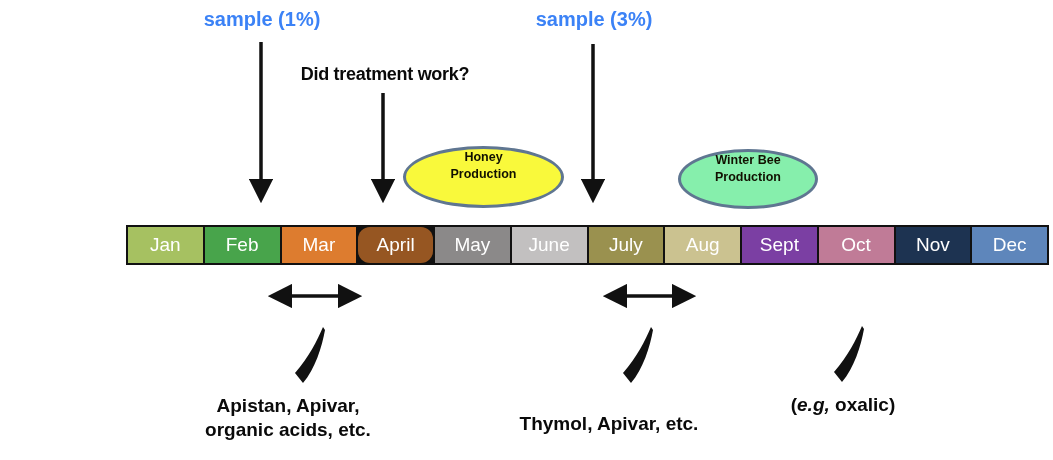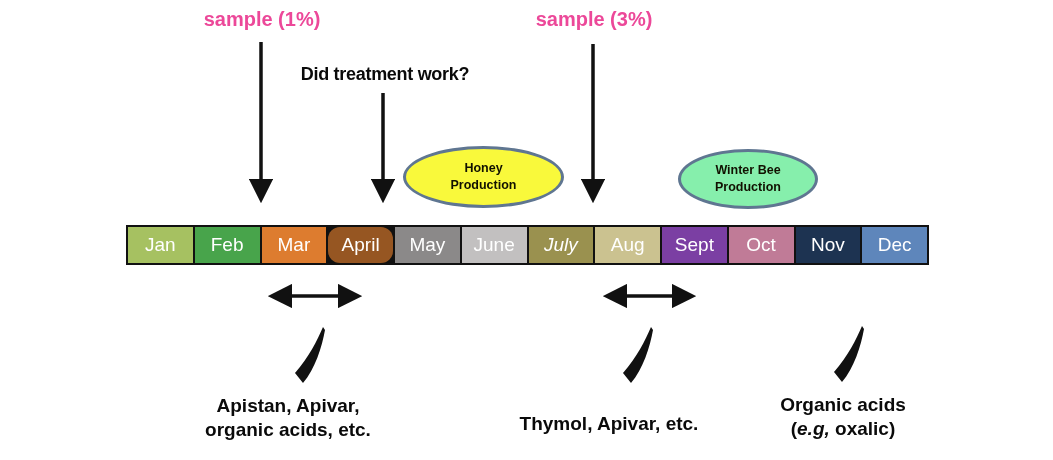--- a/index.html
+++ b/index.html
@@ -2,41 +2,41 @@
 <html><head>
 <meta charset="utf-8">
 <style>
   html,body{margin:0;padding:0;}
   body{
     width:1053px;height:460px;position:relative;background:#ffffff;
     font-family:"Liberation Sans", sans-serif;overflow:hidden;
   }
   .abs{position:absolute;}
   .toplabel{
-    font-weight:bold;font-size:20px;color:#ec4899;text-align:center;white-space:nowrap;
+    font-weight:bold;font-size:20px;color:#3b82f6;text-align:center;white-space:nowrap;
   }
   .question{
     font-weight:bold;font-size:18px;color:#0a0a0a;text-align:center;white-space:nowrap;
     letter-spacing:-0.3px;
   }
   
   .monthbar{
-    left:126px;top:225px;width:803px;height:40px;
+    left:126px;top:225px;width:923px;height:40px;
     background:#111111;display:flex;align-items:stretch;
     padding:2px;gap:2px;box-sizing:border-box;
   }
   .month{
     flex:1 1 0;display:flex;align-items:center;justify-content:center;
     color:#ffffff;font-size:19px;font-weight:400;
   }
   
   .ellipse{
     border-radius:50%;
     background:#f9f93b;border:3px solid #5f7691;
-    display:flex;flex-direction:column;align-items:center;justify-content:center;
+    display:flex;flex-direction:column;align-items:center;
     box-sizing:border-box;
   }
   .ellipse .eline{
     font-size:12.5px;font-weight:bold;color:#111100;line-height:1.35;
     text-align:center;white-space:nowrap;
   }
   .honey{left:403px;top:146px;width:161px;height:62px;}
   .winter{left:678px;top:149px;width:140px;height:60px;}
   
   .treatment{
@@ -93,33 +93,32 @@
   <span class="eline">Production</span>
 </div>
 
 <div class="abs monthbar">
   <div class="month" style="background-color: rgb(166, 193, 97);">Jan</div>
   <div class="month" style="background-color: rgb(72, 164, 75);">Feb</div>
   <div class="month" style="background-color: rgb(221, 124, 47);">Mar</div>
   <div class="month" style="background-color: rgb(150, 86, 34); border-radius: 12px;">April</div>
   <div class="month" style="background-color: rgb(139, 137, 137);">May</div>
   <div class="month" style="background-color: rgb(194, 192, 192);">June</div>
-  <div class="month" style="background-color: rgb(154, 145, 79); font-style: italic;">July</div>
+  <div class="month" style="background-color: rgb(154, 145, 79);">July</div>
   <div class="month" style="background-color: rgb(203, 194, 144);">Aug</div>
   <div class="month" style="background-color: rgb(123, 63, 163);">Sept</div>
   <div class="month" style="background-color: rgb(192, 123, 151);">Oct</div>
   <div class="month" style="background-color: rgb(29, 51, 81);">Nov</div>
   <div class="month" style="background-color: rgb(94, 134, 187);">Dec</div>
 </div>
 
 <div class="abs treatment t1">
   <div>Apistan, Apivar,</div>
   <div>organic acids, etc.</div>
 </div>
 
 <div class="abs treatment t2">
   <div>Thymol, Apivar, etc.</div>
 </div>
 
 <div class="abs treatment t3">
-  <div>Organic acids</div>
   <div><span>(</span><span class="it">e.g,</span><span> oxalic)</span></div>
 </div>
 
 </body></html>

